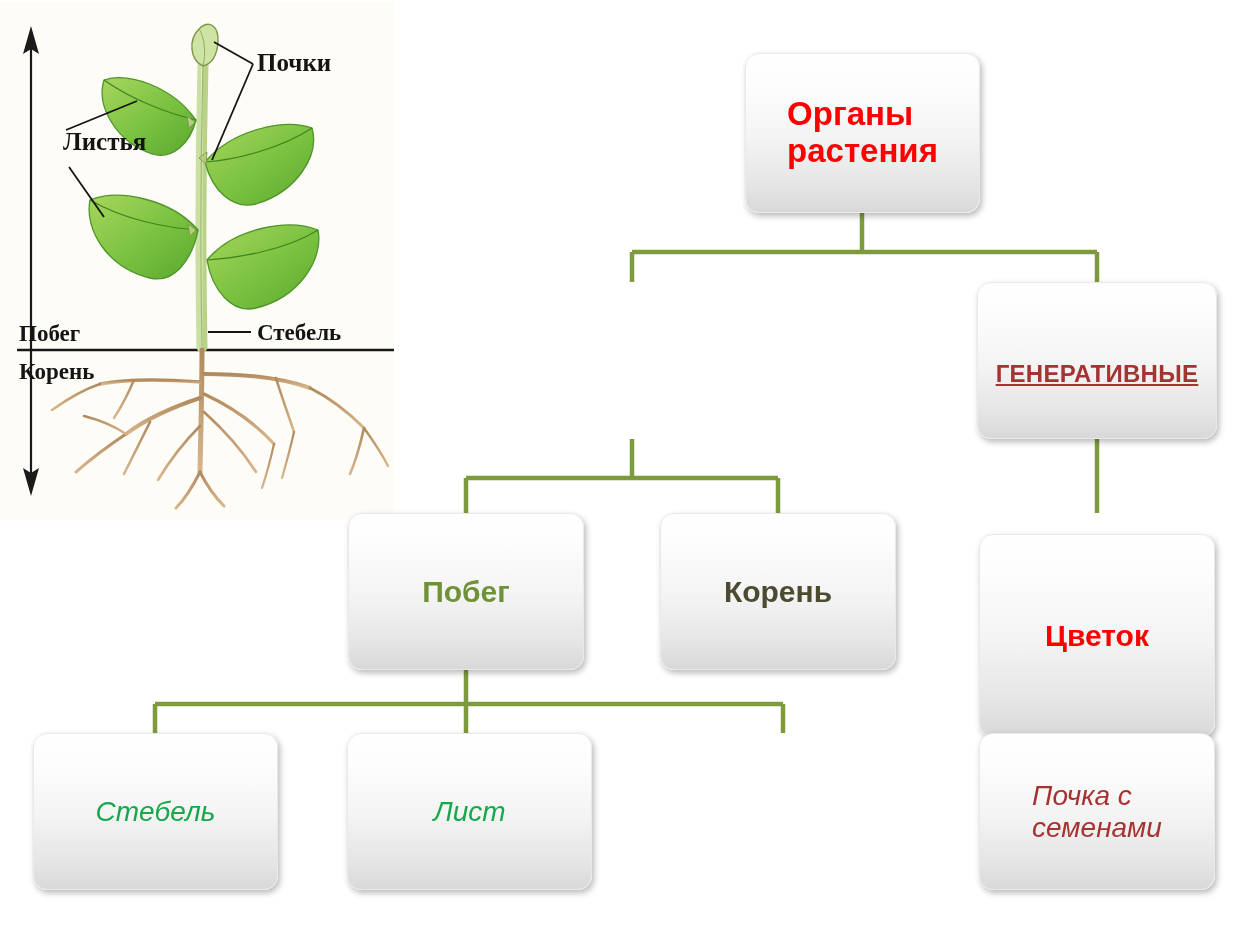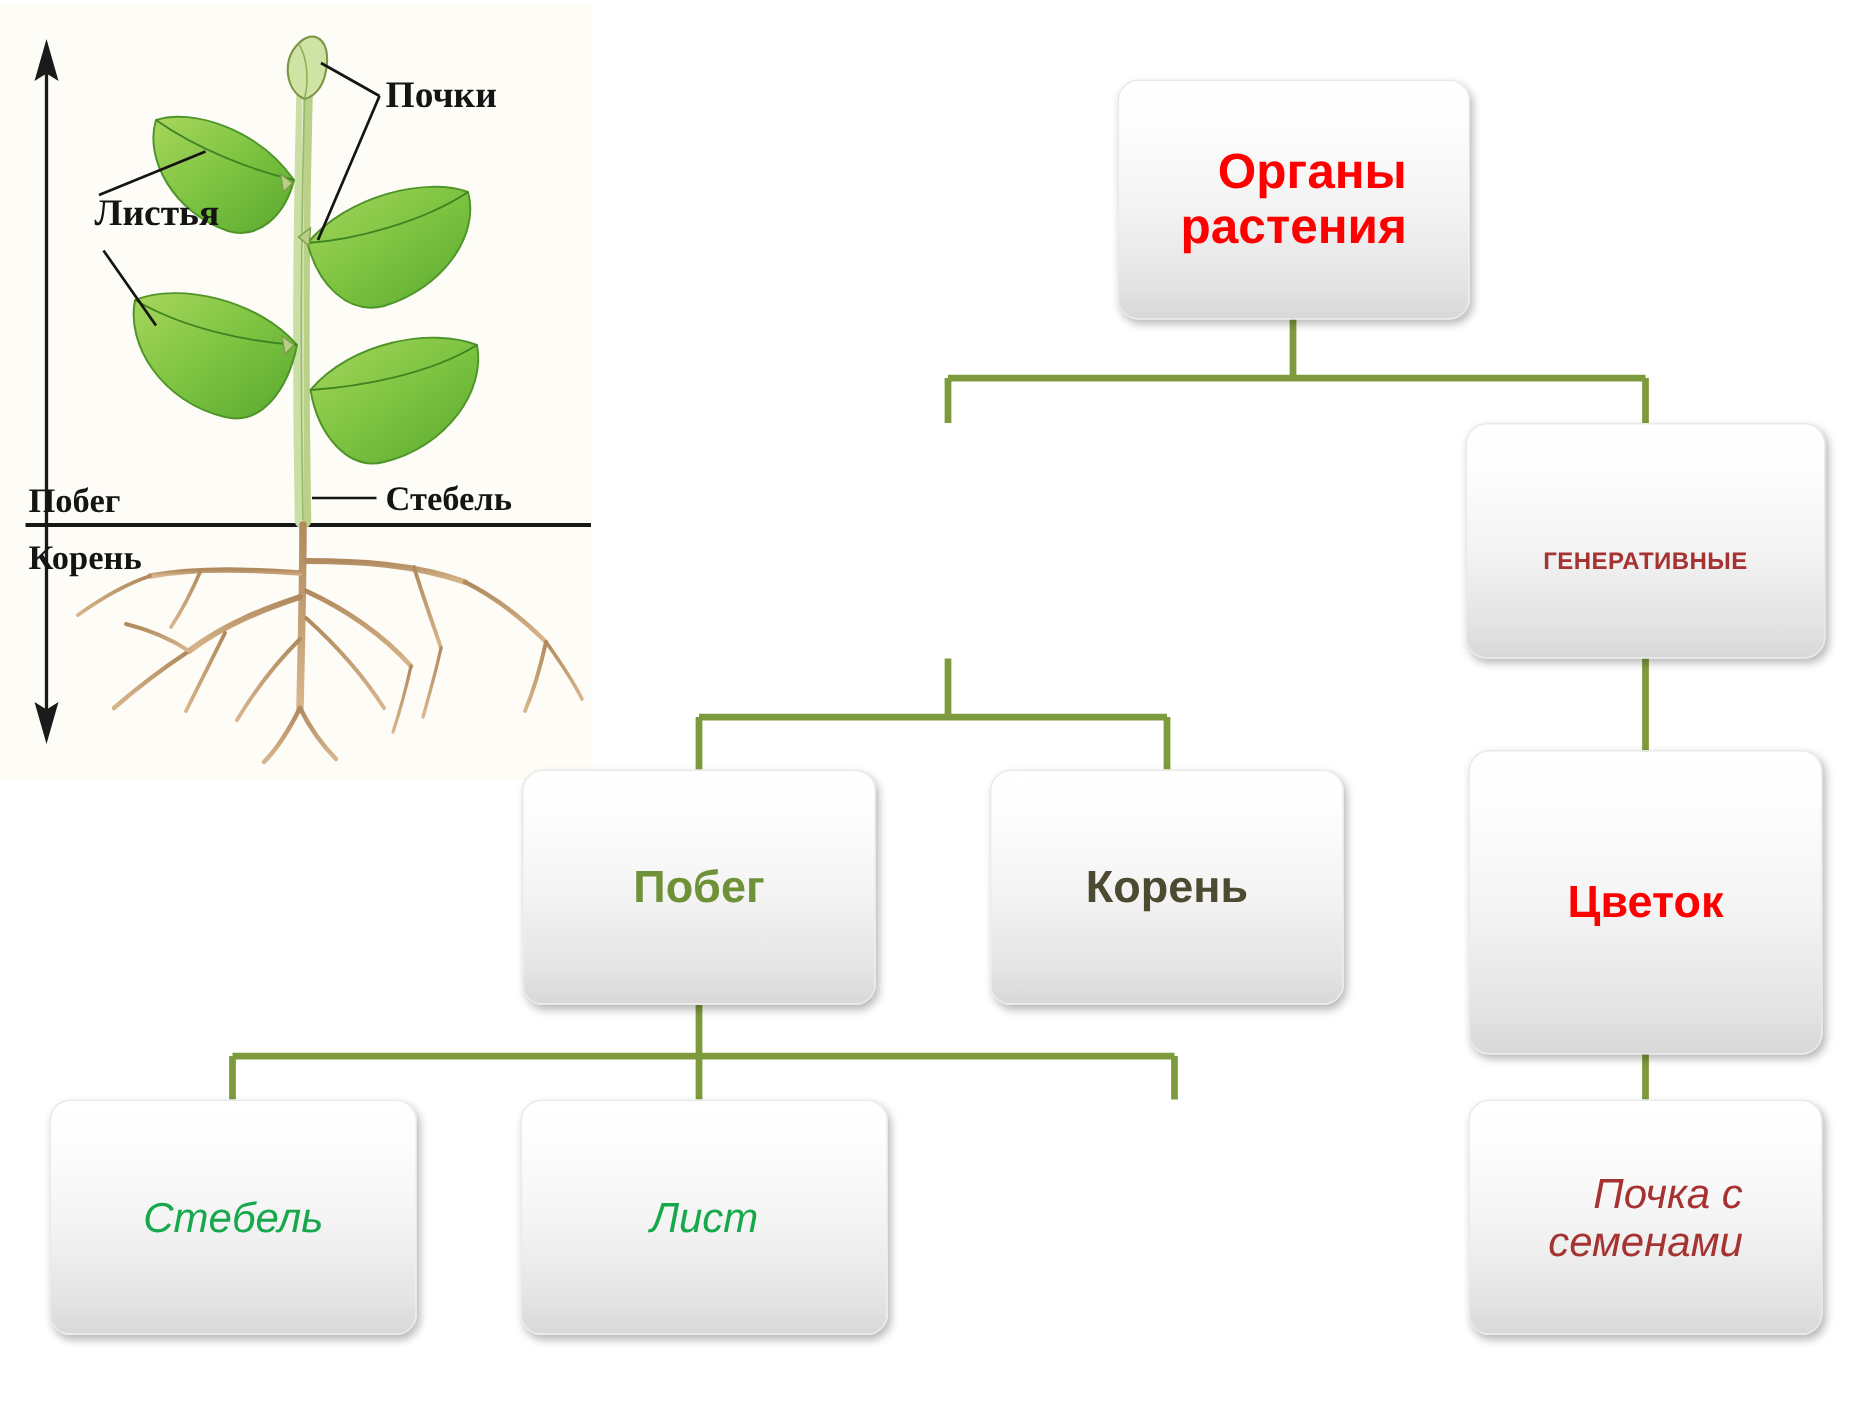--- a/index.html
+++ b/index.html
@@ -42,21 +42,21 @@
                 #fdfdfd 18%,
                 #f4f4f4 52%,
                 #e4e4e4 85%,
                 #d8d8d8 100%);
     border: 1px solid #e9e9e9;
     box-shadow: 2px 3px 6px rgba(0,0,0,0.28),
                 0 1px 0 rgba(255,255,255,0.9) inset;
     display: flex;
     align-items: center;
     justify-content: center;
-    text-align: right;
+    text-align: left;
     line-height: 1.12;
   }
   .node .label {
     display: block;
     padding: 0 8px;
     white-space: pre-line;
   }
 
   
   #node-root { left: 745px; top: 53px; width: 235px; height: 160px; }
@@ -71,40 +71,41 @@
   #node-vegetative .label {
     color: #15b24a;
     font-size: 23px;
     font-weight: bold;
     letter-spacing: 0.3px;
     transform: translateY(14px);
   }
   #node-generative { left: 977px; top: 282px; width: 240px; height: 157px; }
   #node-generative .label {
     color: #a63332;
-    font-size: 16px;
+    font-size: 24px;
     font-weight: bold;
     letter-spacing: 0.3px;
     transform: translateY(14px);
+    text-decoration: underline;
   }
 
   
   #node-shoot  { left: 348px; top: 513px; width: 236px; height: 157px; }
   #node-shoot .label {
     color: #6f9137;
     font-size: 30px;
     font-weight: bold;
   }
   #node-rootorgan { left: 660px; top: 513px; width: 236px; height: 157px; }
   #node-rootorgan .label {
     color: #4c4a30;
     font-size: 30px;
     font-weight: bold;
   }
-  #node-flower { left: 979px; top: 500px; width: 236px; height: 203px; }
+  #node-flower { left: 979px; top: 534px; width: 236px; height: 203px; }
   #node-flower .label {
     color: #fe0000;
     font-size: 30px;
     font-weight: bold;
   }
 
   
   #node-stem   { left: 33px;  top: 733px; width: 245px; height: 157px; }
   #node-leaf   { left: 347px; top: 733px; width: 245px; height: 157px; }
   #node-bud    { left: 661px; top: 733px; width: 245px; height: 157px; }

